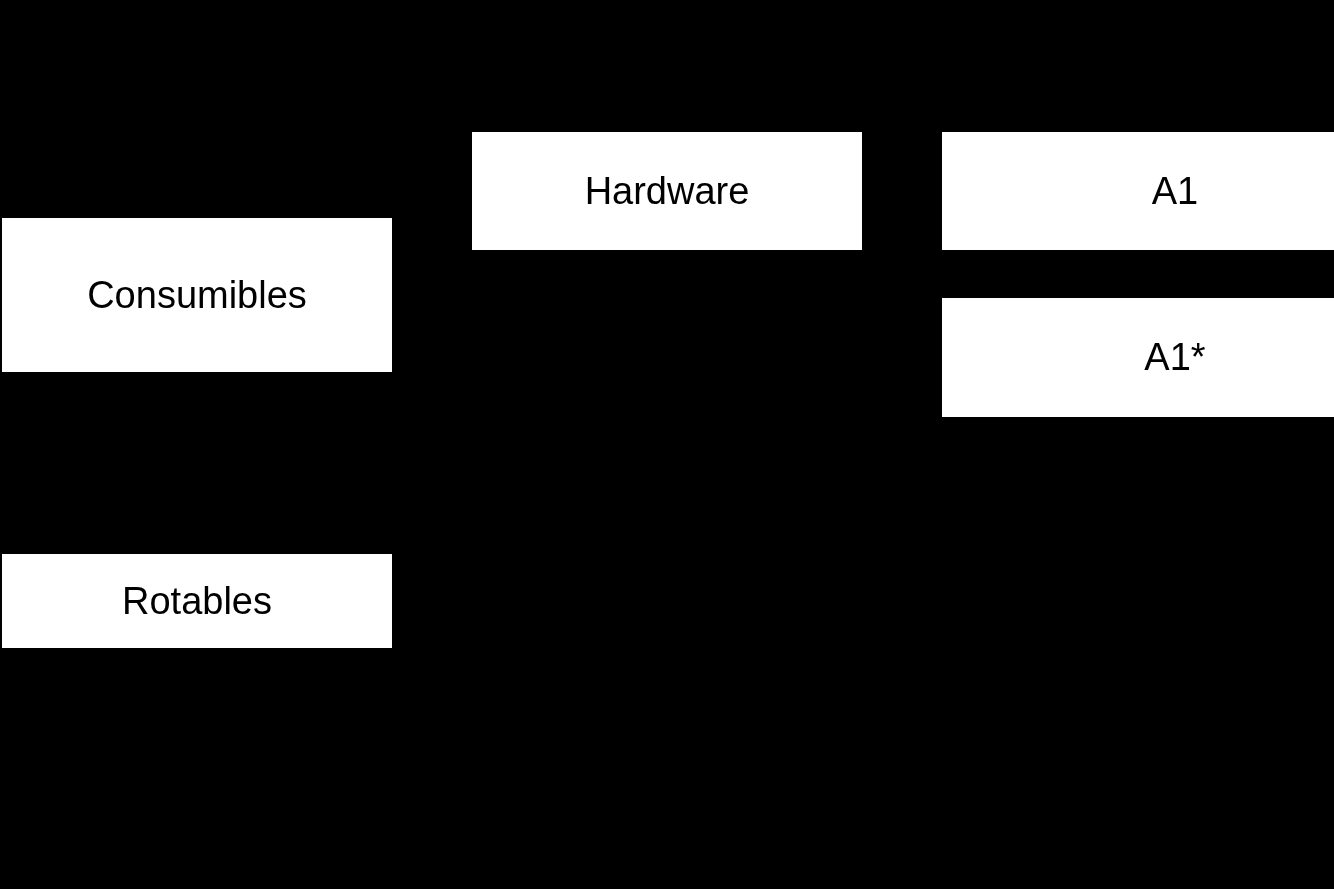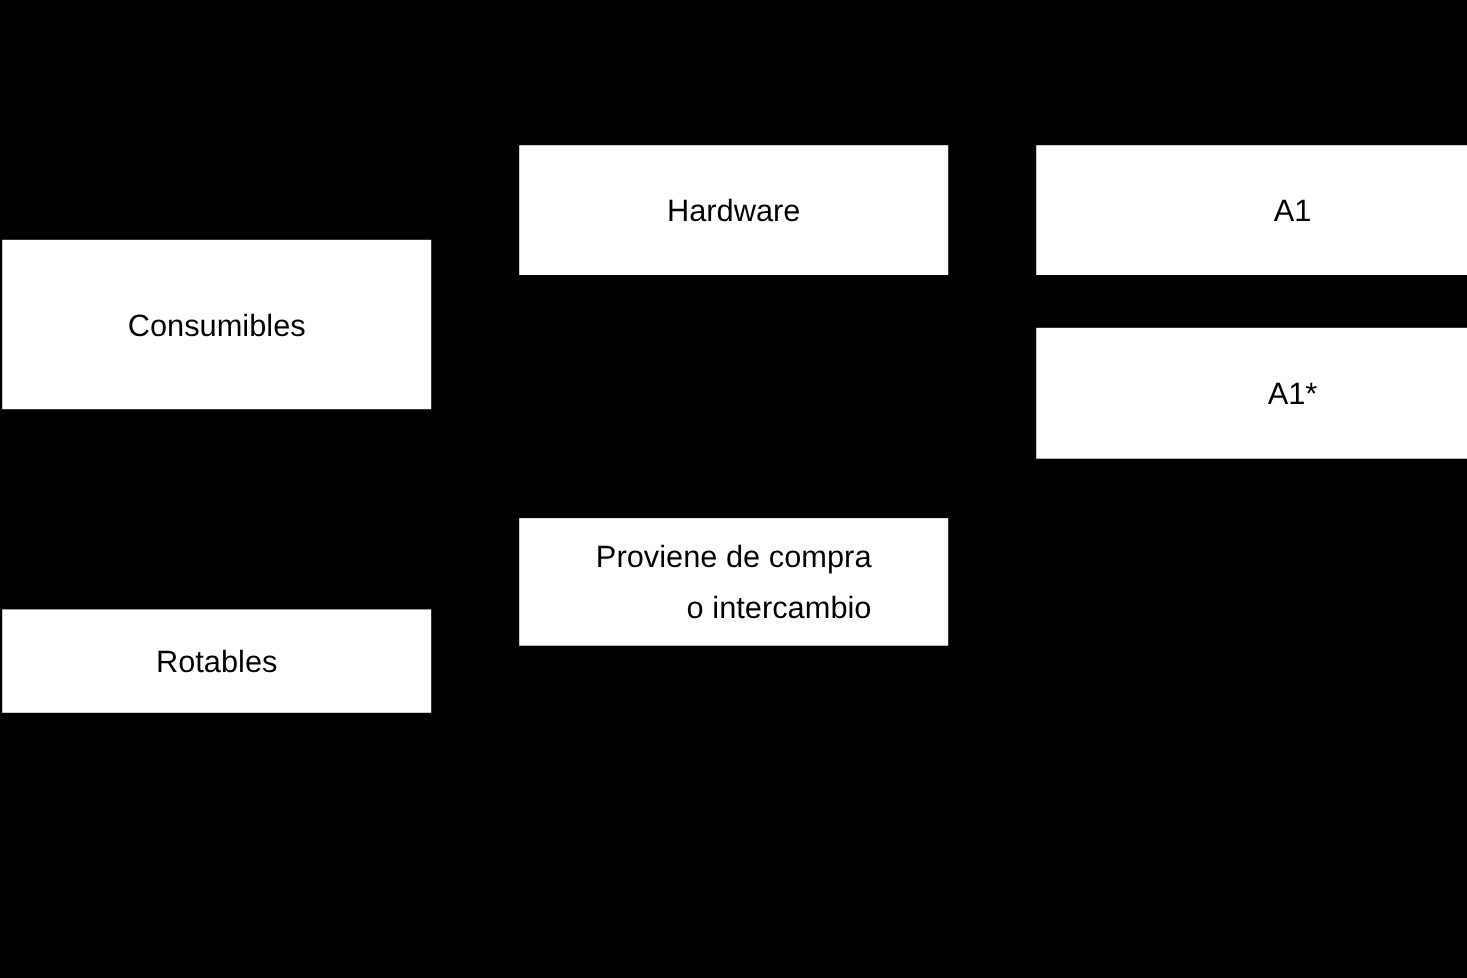--- a/index.html
+++ b/index.html
@@ -19,22 +19,22 @@
     height: 889px;
     background: #000000;
   }
   .box {
     position: absolute;
     background: #ffffff;
     color: #000000;
     display: flex;
     align-items: center;
     justify-content: center;
-    text-align: right;
-    font-size: 28px;
+    text-align: center;
+    font-size: 38px;
     line-height: 47px;
     white-space: pre-line;
   }
   
   .col-left   { left: 2px;   width: 390px; }
   .col-middle { left: 472px; width: 390px; }
   .col-right  { left: 942px; width: 466px; }
 
   .row-consumibles { top: 218px; height: 154px; }
   .row-rotables    { top: 554px; height: 94px; }
@@ -52,24 +52,20 @@
   <div class="box col-left row-consumibles">
     <span>Consumibles</span>
   </div>
   <div class="box col-left row-rotables">
     <span>Rotables</span>
   </div>
 
   <div class="box col-middle row-1">
     <span>Hardware</span>
   </div>
-  <div class="box col-middle row-3">
-    <span>Proviene de compra
-o intercambio</span>
-  </div>
 
   <div class="box col-right row-1">
     <span>A1</span>
   </div>
   <div class="box col-right row-2">
     <span>A1*</span>
   </div>
 
 </div>
 

